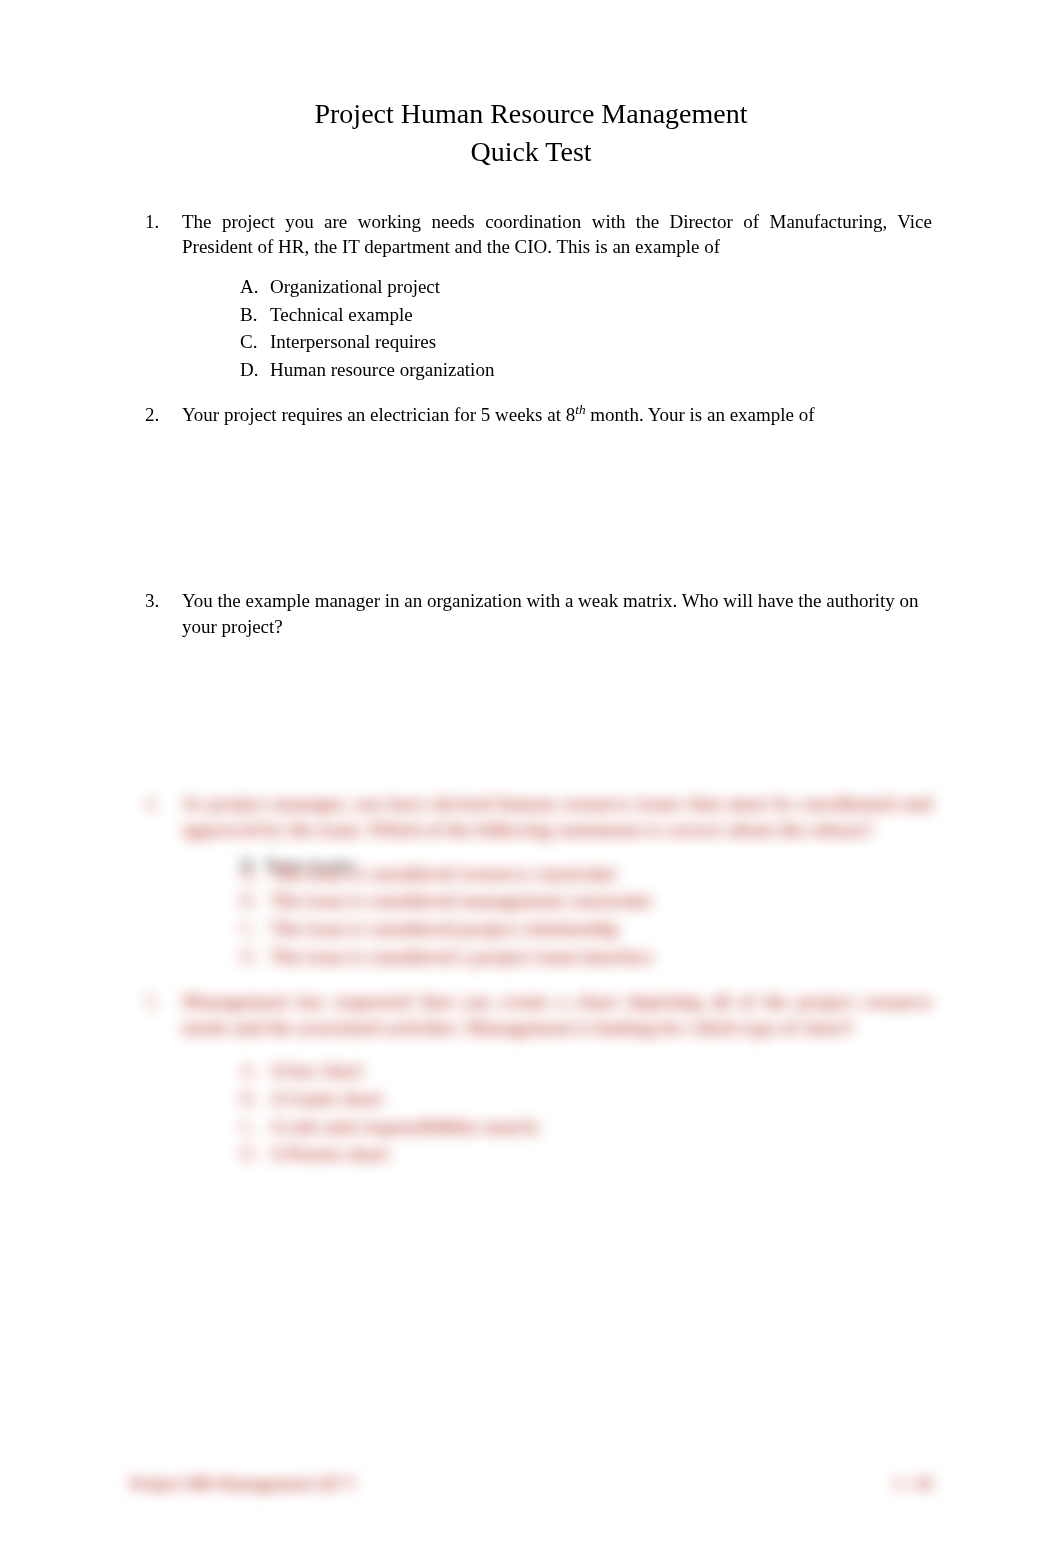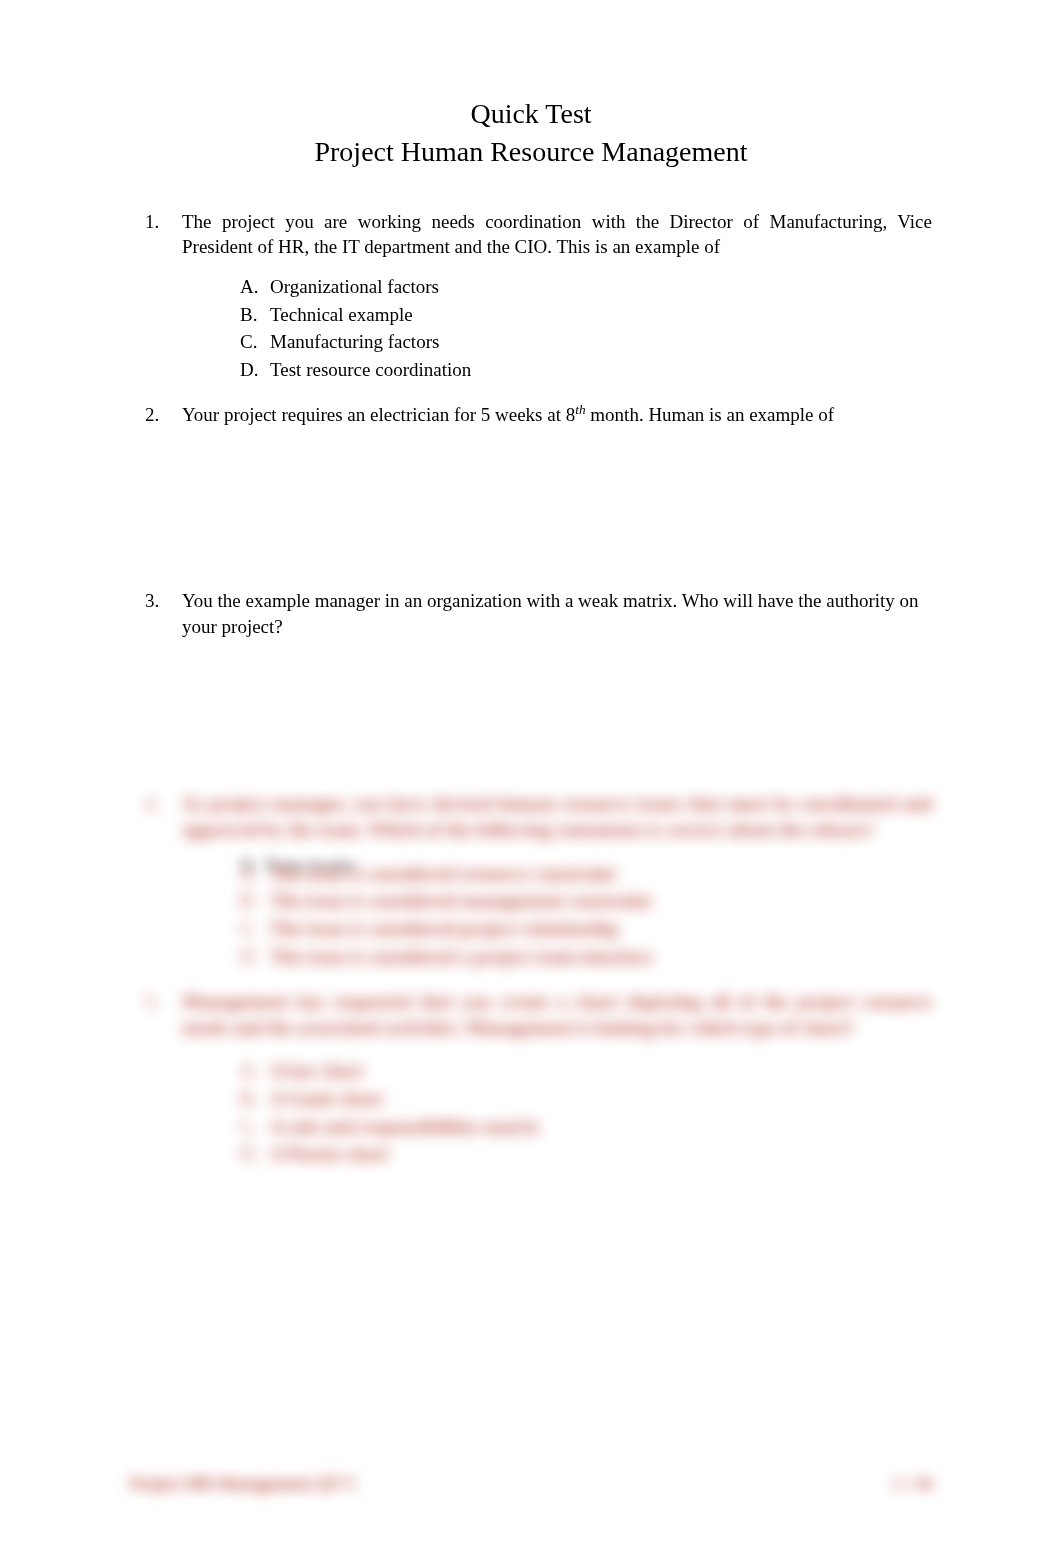--- a/index.html
+++ b/index.html
@@ -104,53 +104,53 @@
       color: #b33a2a;
       display: flex;
       justify-content: space-between;
       font-weight: bold;
     }
   </style>
 </head>
 <body>
 
 <div class="title-block">
+  <div class="title-line">Project Human Resource Management</div>
   <div class="title-line">Quick Test</div>
-  <div class="title-line">Project Human Resource Management</div>
 </div>
 
 <div class="questions">
 
   <div class="question q1">
     <span class="q-num">1.</span>
     <span class="q-text">The project you are working needs coordination with the Director of Manufacturing, Vice President of HR, the IT department and the CIO. This is an example of</span>
     <div class="options">
       <div class="option">
         <span class="opt-letter">A.</span>
-        <span class="opt-text">Organizational factors</span>
+        <span class="opt-text">Organizational project</span>
       </div>
       <div class="option">
         <span class="opt-letter">B.</span>
         <span class="opt-text">Technical example</span>
       </div>
       <div class="option">
         <span class="opt-letter">C.</span>
-        <span class="opt-text">Manufacturing factors</span>
+        <span class="opt-text">Interpersonal requires</span>
       </div>
       <div class="option">
         <span class="opt-letter">D.</span>
-        <span class="opt-text">Test resource coordination</span>
+        <span class="opt-text">Human resource organization</span>
       </div>
     </div>
   </div>
 
   <div class="question">
     <span class="q-num">2.</span>
     <span class="q-text">
-      <span>Your project requires an electrician for 5 weeks at 8</span><span class="sup">th</span><span> month. Human is an example of</span>
+      <span>Your project requires an electrician for 5 weeks at 8</span><span class="sup">th</span><span> month. Your is an example of</span>
     </span>
   </div>
 
   <div class="spacer-big"></div>
 
   <div class="question">
     <span class="q-num">3.</span>
     <span class="q-text">You the example manager in an organization with a weak matrix. Who will have the authority on your project?</span>
   </div>
 

